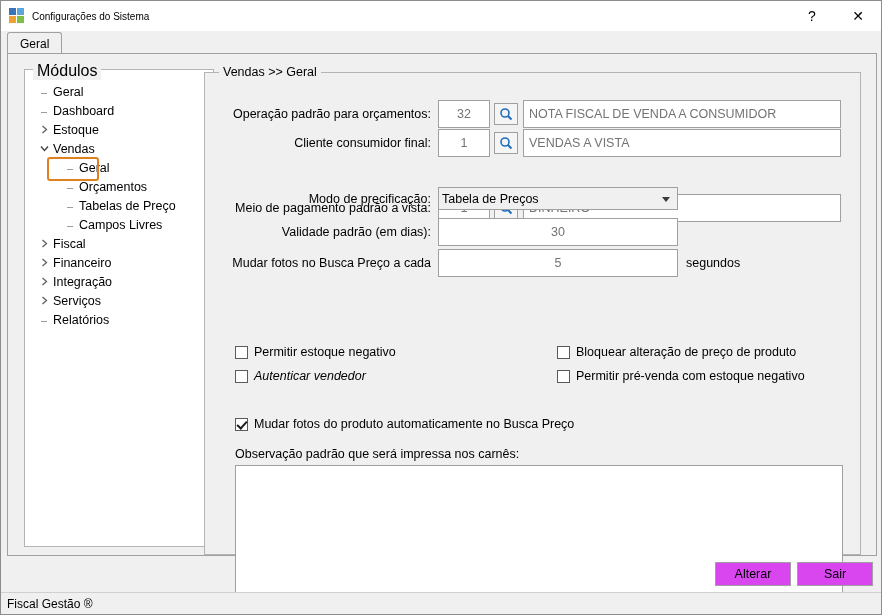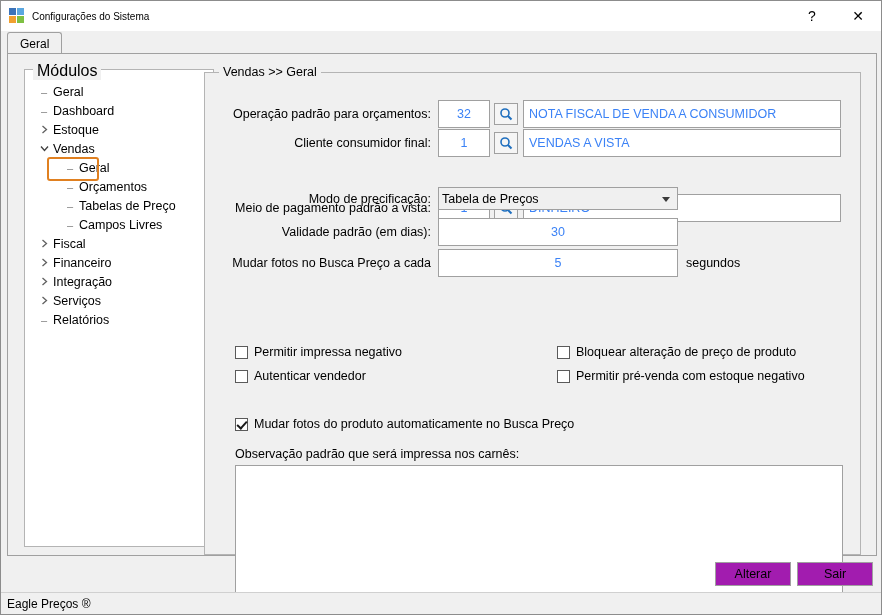--- a/index.html
+++ b/index.html
@@ -191,21 +191,21 @@
     white-space: nowrap;
   }
   .txt {
     border: 1px solid #a0a0a0;
     background: #ffffff;
     height: 28px;
     box-sizing: border-box;
     font-family: "Liberation Sans", sans-serif;
     font-size: 12.5px;
     padding: 0 5px;
-    color: #3b82f6;
+    color: #737373;
     outline: none;
   }
   .txt.center { text-align: center; }
   .lookup-btn {
     width: 24px; height: 22px;
     border: 1px solid #a0a0a0;
     background: #f5f5f5;
     box-sizing: border-box;
     display: flex; align-items: center; justify-content: center;
     cursor: pointer;
@@ -291,21 +291,21 @@
     padding: 3px;
     resize: none;
     outline: none;
   }
 
   
   .footer-btn {
     position: absolute;
     height: 24px;
     border: 1px solid #a0a0a0;
-    background: #a21caf;
+    background: #d946ef;
     font-family: "Liberation Sans", sans-serif;
     font-size: 12.5px;
     cursor: pointer;
     box-sizing: border-box;
   }
 
   
   .statusbar {
     position: absolute;
     left: 0; bottom: 0;
@@ -501,23 +501,23 @@
       </div>
 
       <div class="form-row" style="left:0; top:176px; width:640px;">
         <span class="field-label" style="width:226px;">Mudar fotos no Busca Preço a cada</span>
         <input class="txt center" style="width: 240px; margin-left: 7px;" value="5">
         <span class="unit-label">segundos</span>
       </div>
 
       <div class="cb-row" style="left:30px; top:272px;">
         <span class="cb"></span>
-        <span>Permitir impressa negativo</span>
-      </div>
-      <div class="cb-row" style="left:30px; top:296px;">
+        <span>Permitir estoque negativo</span>
+      </div>
+      <div class="cb-row" style="left:30px; top:296px;font-style:italic;">
         <span class="cb"></span>
         <span>Autenticar vendedor</span>
       </div>
       <div class="cb-row" style="left:30px; top:344px;">
         <span class="cb checked"></span>
         <span>Mudar fotos do produto automaticamente no Busca Preço</span>
       </div>
 
       <div class="cb-row" style="left:352px; top:272px;">
         <span class="cb"></span>
@@ -531,16 +531,16 @@
       <div class="obs-label">Observação padrão que será impressa nos carnês:</div>
       <textarea class="obs-box" placeholder="" style=""></textarea>
 
     </div>
   </div>
 
   <button class="footer-btn" style="left:714px; top:561px; width:76px;">Alterar</button>
   <button class="footer-btn" style="left:796px; top:561px; width:76px;">Sair</button>
 
   <div class="statusbar">
-    <span class="st-text">Eagle Preços ®</span>
+    <span class="st-text">Fiscal Gestão ®</span>
   </div>
 
 </div>
 
 </body></html>

